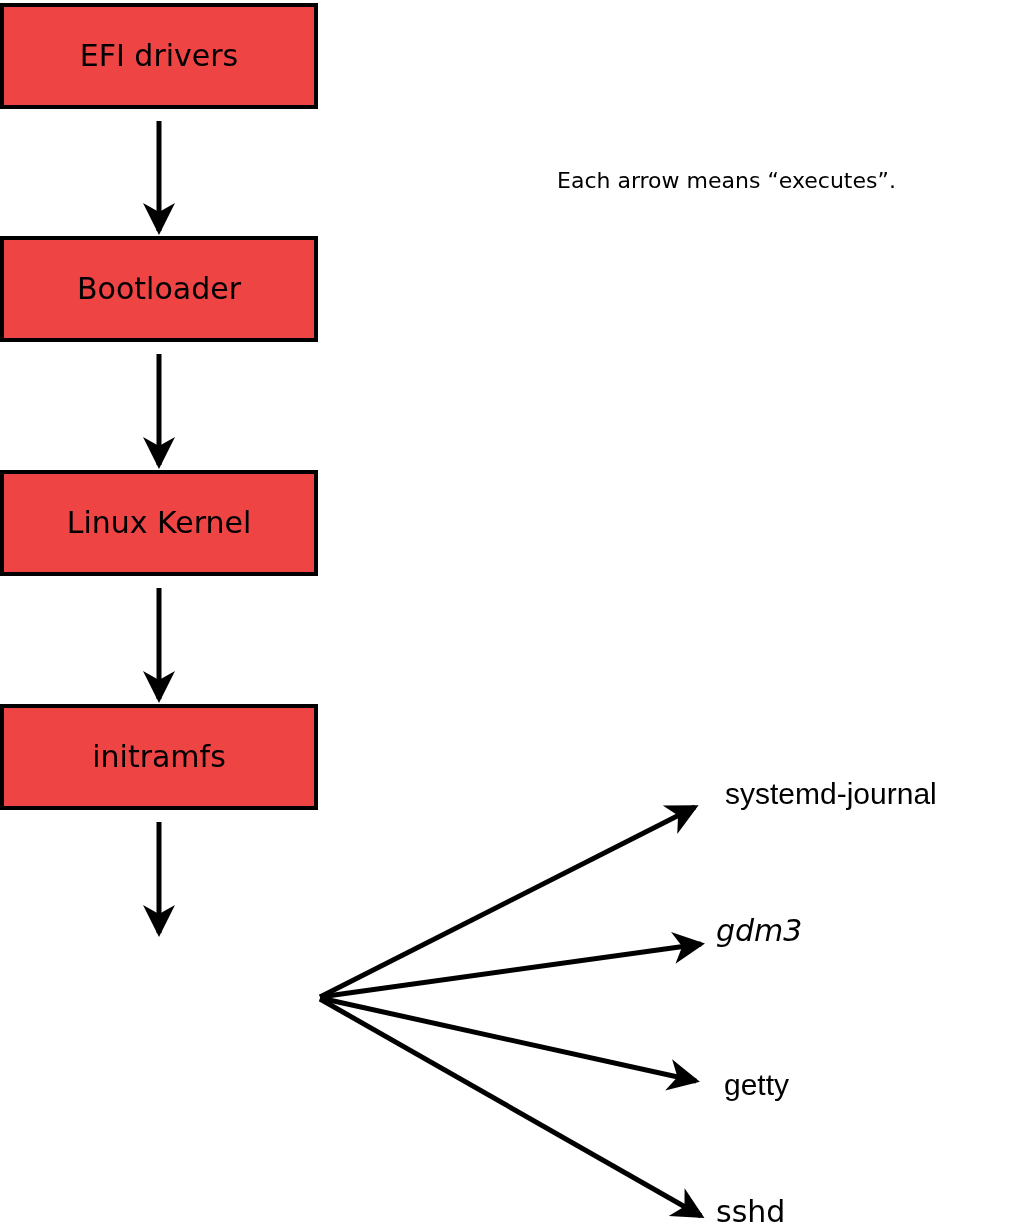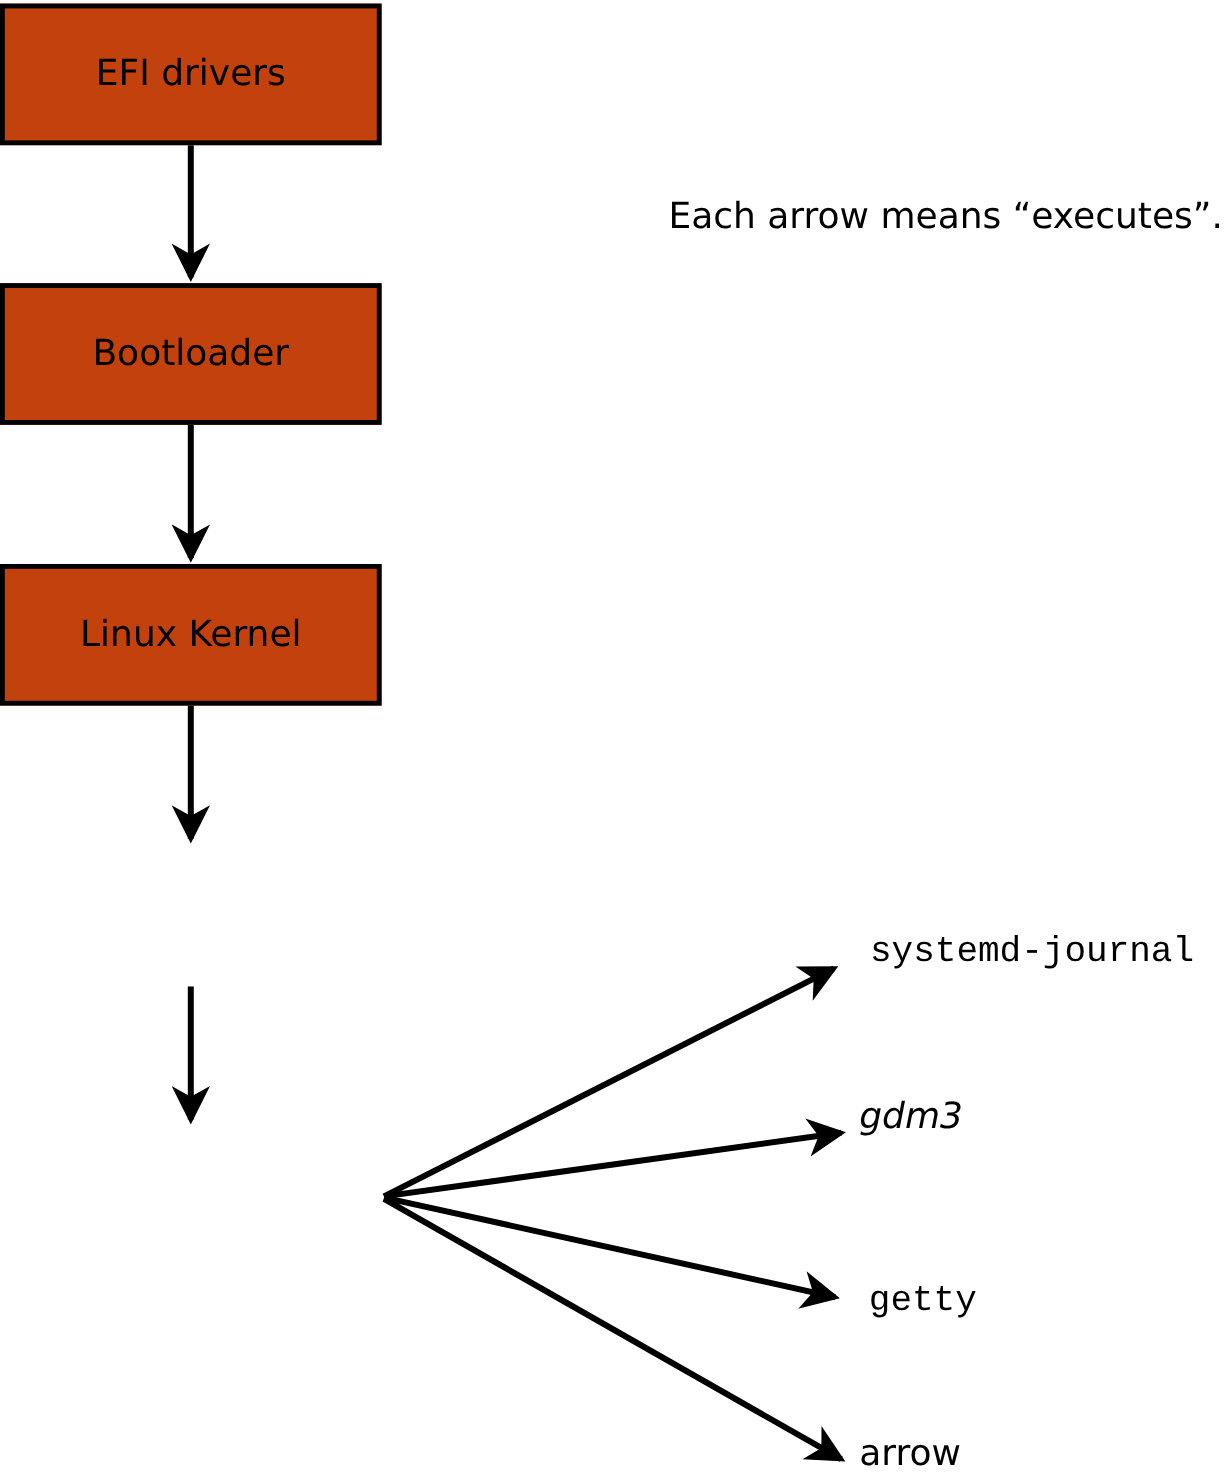--- a/index.html
+++ b/index.html
@@ -20,54 +20,54 @@
     position: absolute;
     left: 0;
     top: 0;
     width: 1023px;
     height: 1230px;
   }
   .box {
     position: absolute;
     left: 0;
     width: 318px;
-    height: 118px;
+    height: 106px;
     box-sizing: border-box;
     border: 4px solid #000000;
-    background: #c2410c;
+    background: #ef4444;
     display: flex;
     align-items: center;
     justify-content: center;
     font-size: 30px;
     line-height: 34px;
     white-space: nowrap;
   }
   .box-efi        { top: 3px;   }
   .box-bootloader { top: 236px; }
   .box-kernel     { top: 470px; }
   .box-initramfs  { top: 704px; }
   .box-systemd    { top: 938px; }
   .proc {
     position: absolute;
     font-size: 30px;
     line-height: 34px;
     white-space: nowrap;
   }
   .mono {
-    font-family: Liberation Mono, monospace;
+    font-family: Liberation Sans, sans-serif;
   }
   .proc-journal { left: 725px; top: 777px;  }
   .proc-gdm3    { left: 716px; top: 914px; font-style: italic;  }
   .proc-getty   { left: 724px; top: 1056px; margin-top: 12px; }
   .proc-sshd    { left: 716px; top: 1195px; }
   .annotation {
     position: absolute;
     left: 557px;
     top: 164px;
-    font-size: 30px;
+    font-size: 22px;
     line-height: 34px;
     white-space: nowrap;
   }
 </style>
 </head>
 <body>
 
 <div class="canvas">
 
   <svg class="arrow-layer" width="1023" height="1230" viewBox="0 0 1023 1230" xmlns="http://www.w3.org/2000/svg">
@@ -95,23 +95,26 @@
   </div>
 
   <div class="box box-kernel">
     <span>Linux Kernel</span>
   </div>
 
   <div class="box box-bootloader">
     <span>Bootloader</span>
   </div>
 
+  <div class="box box-initramfs">
+    <span>initramfs</span>
+  </div>
 
 
   <div class="proc mono proc-journal">systemd-journal</div>
 
   <div class="proc proc-gdm3">gdm3</div>
 
   <div class="proc mono proc-getty">getty</div>
 
-  <div class="proc proc-sshd">arrow</div>
+  <div class="proc proc-sshd">sshd</div>
 
 </div>
 
 </body></html>

